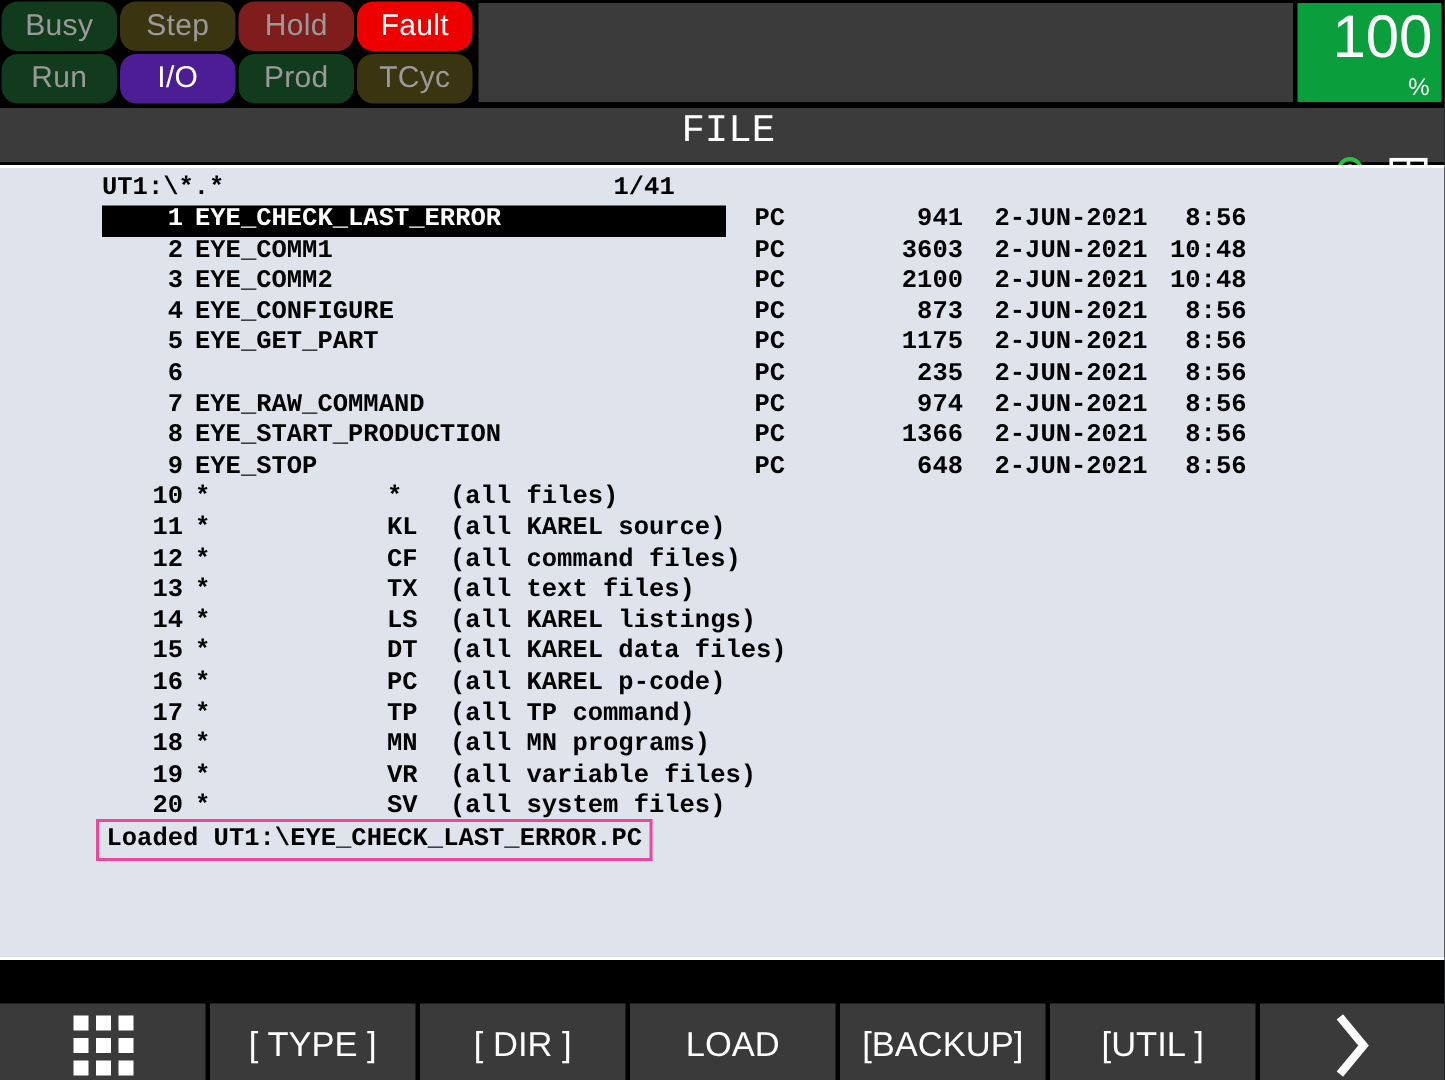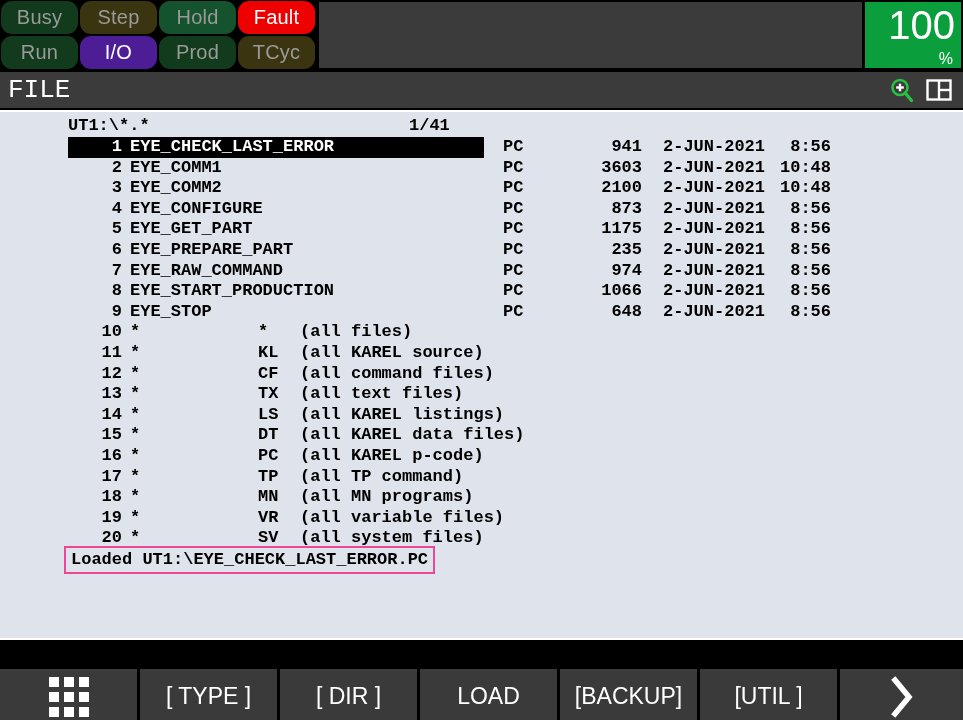--- a/index.html
+++ b/index.html
@@ -52,21 +52,21 @@
     align-items: center;
     justify-content: center;
     font-size: 20px;
     letter-spacing: .2px;
     color: #9a9a9a;
     background: #123b1e;
     font-family: "Liberation Sans", sans-serif;
     border-radius: 11px;
   }
   .status-tile.olive   { background: #3a3410; }
-  .status-tile.maroon  { background: #14532d; }
+  .status-tile.maroon  { background: #7f1d1d; }
   .status-tile.green   { background: #123b1e; }
   .status-tile.active-red   { background: #ee0000; color: #ffffff; }
   .status-tile.active-green { background: #4c1d95; color: #ffffff; }
 
   #status-message {
     flex: 1;
     margin: 2px 0 2px 3px;
     background: #3b3b3b;
     height: 66px;
   }
@@ -97,20 +97,21 @@
   }
 
   
   #title-bar {
     position: absolute;
     left: 0; top: 72px;
     width: 963px; height: 36px;
     background: #3b3b3b;
     display: flex;
     align-items: center;
+    flex-direction: column;
   }
   #title-text {
     color: #ffffff;
     font-size: 26px;
     padding-left: 8px;
     font-family: "Liberation Mono", monospace;
     letter-spacing: 0px;
   }
   #title-icons {
     margin-left: auto;
@@ -279,23 +280,23 @@
       <span id="path-text">UT1:\*.*</span>
       <span id="page-indicator">1/41</span>
     </div>
 
     <div id="file-list">
         <div class="file-row selected"><div class="hl"></div><span class="cell-idx">1</span><span class="cell-name">EYE_CHECK_LAST_ERROR</span><span class="cell-type">PC</span><span class="cell-size">941</span><span class="cell-date">2-JUN-2021</span><span class="cell-time">8:56</span></div>
         <div class="file-row"><span class="cell-idx">2</span><span class="cell-name">EYE_COMM1</span><span class="cell-type">PC</span><span class="cell-size">3603</span><span class="cell-date">2-JUN-2021</span><span class="cell-time">10:48</span></div>
         <div class="file-row"><span class="cell-idx">3</span><span class="cell-name">EYE_COMM2</span><span class="cell-type">PC</span><span class="cell-size">2100</span><span class="cell-date">2-JUN-2021</span><span class="cell-time">10:48</span></div>
         <div class="file-row"><span class="cell-idx">4</span><span class="cell-name">EYE_CONFIGURE</span><span class="cell-type">PC</span><span class="cell-size">873</span><span class="cell-date">2-JUN-2021</span><span class="cell-time">8:56</span></div>
         <div class="file-row"><span class="cell-idx">5</span><span class="cell-name">EYE_GET_PART</span><span class="cell-type">PC</span><span class="cell-size">1175</span><span class="cell-date">2-JUN-2021</span><span class="cell-time">8:56</span></div>
-        <div class="file-row"><span class="cell-idx">6</span><span class="cell-name">EYE_PREPARE_PART</span><span class="cell-type">PC</span><span class="cell-size">235</span><span class="cell-date">2-JUN-2021</span><span class="cell-time">8:56</span></div>
+        <div class="file-row"><span class="cell-idx">6</span><span class="cell-type">PC</span><span class="cell-size">235</span><span class="cell-date">2-JUN-2021</span><span class="cell-time">8:56</span></div>
         <div class="file-row"><span class="cell-idx">7</span><span class="cell-name">EYE_RAW_COMMAND</span><span class="cell-type">PC</span><span class="cell-size">974</span><span class="cell-date">2-JUN-2021</span><span class="cell-time">8:56</span></div>
-        <div class="file-row"><span class="cell-idx">8</span><span class="cell-name">EYE_START_PRODUCTION</span><span class="cell-type">PC</span><span class="cell-size">1066</span><span class="cell-date">2-JUN-2021</span><span class="cell-time">8:56</span></div>
+        <div class="file-row"><span class="cell-idx">8</span><span class="cell-name">EYE_START_PRODUCTION</span><span class="cell-type">PC</span><span class="cell-size">1366</span><span class="cell-date">2-JUN-2021</span><span class="cell-time">8:56</span></div>
         <div class="file-row"><span class="cell-idx">9</span><span class="cell-name">EYE_STOP</span><span class="cell-type">PC</span><span class="cell-size">648</span><span class="cell-date">2-JUN-2021</span><span class="cell-time">8:56</span></div>
         <div class="file-row"><span class="cell-idx">10</span><span class="cell-name">*</span><span class="cell-ext">*</span><span class="cell-desc">(all files)</span></div>
         <div class="file-row"><span class="cell-idx">11</span><span class="cell-name">*</span><span class="cell-ext">KL</span><span class="cell-desc">(all KAREL source)</span></div>
         <div class="file-row"><span class="cell-idx">12</span><span class="cell-name">*</span><span class="cell-ext">CF</span><span class="cell-desc">(all command files)</span></div>
         <div class="file-row"><span class="cell-idx">13</span><span class="cell-name">*</span><span class="cell-ext">TX</span><span class="cell-desc">(all text files)</span></div>
         <div class="file-row"><span class="cell-idx">14</span><span class="cell-name">*</span><span class="cell-ext">LS</span><span class="cell-desc">(all KAREL listings)</span></div>
         <div class="file-row"><span class="cell-idx">15</span><span class="cell-name">*</span><span class="cell-ext">DT</span><span class="cell-desc">(all KAREL data files)</span></div>
         <div class="file-row"><span class="cell-idx">16</span><span class="cell-name">*</span><span class="cell-ext">PC</span><span class="cell-desc">(all KAREL p-code)</span></div>
         <div class="file-row"><span class="cell-idx">17</span><span class="cell-name">*</span><span class="cell-ext">TP</span><span class="cell-desc">(all TP command)</span></div>
         <div class="file-row"><span class="cell-idx">18</span><span class="cell-name">*</span><span class="cell-ext">MN</span><span class="cell-desc">(all MN programs)</span></div>

